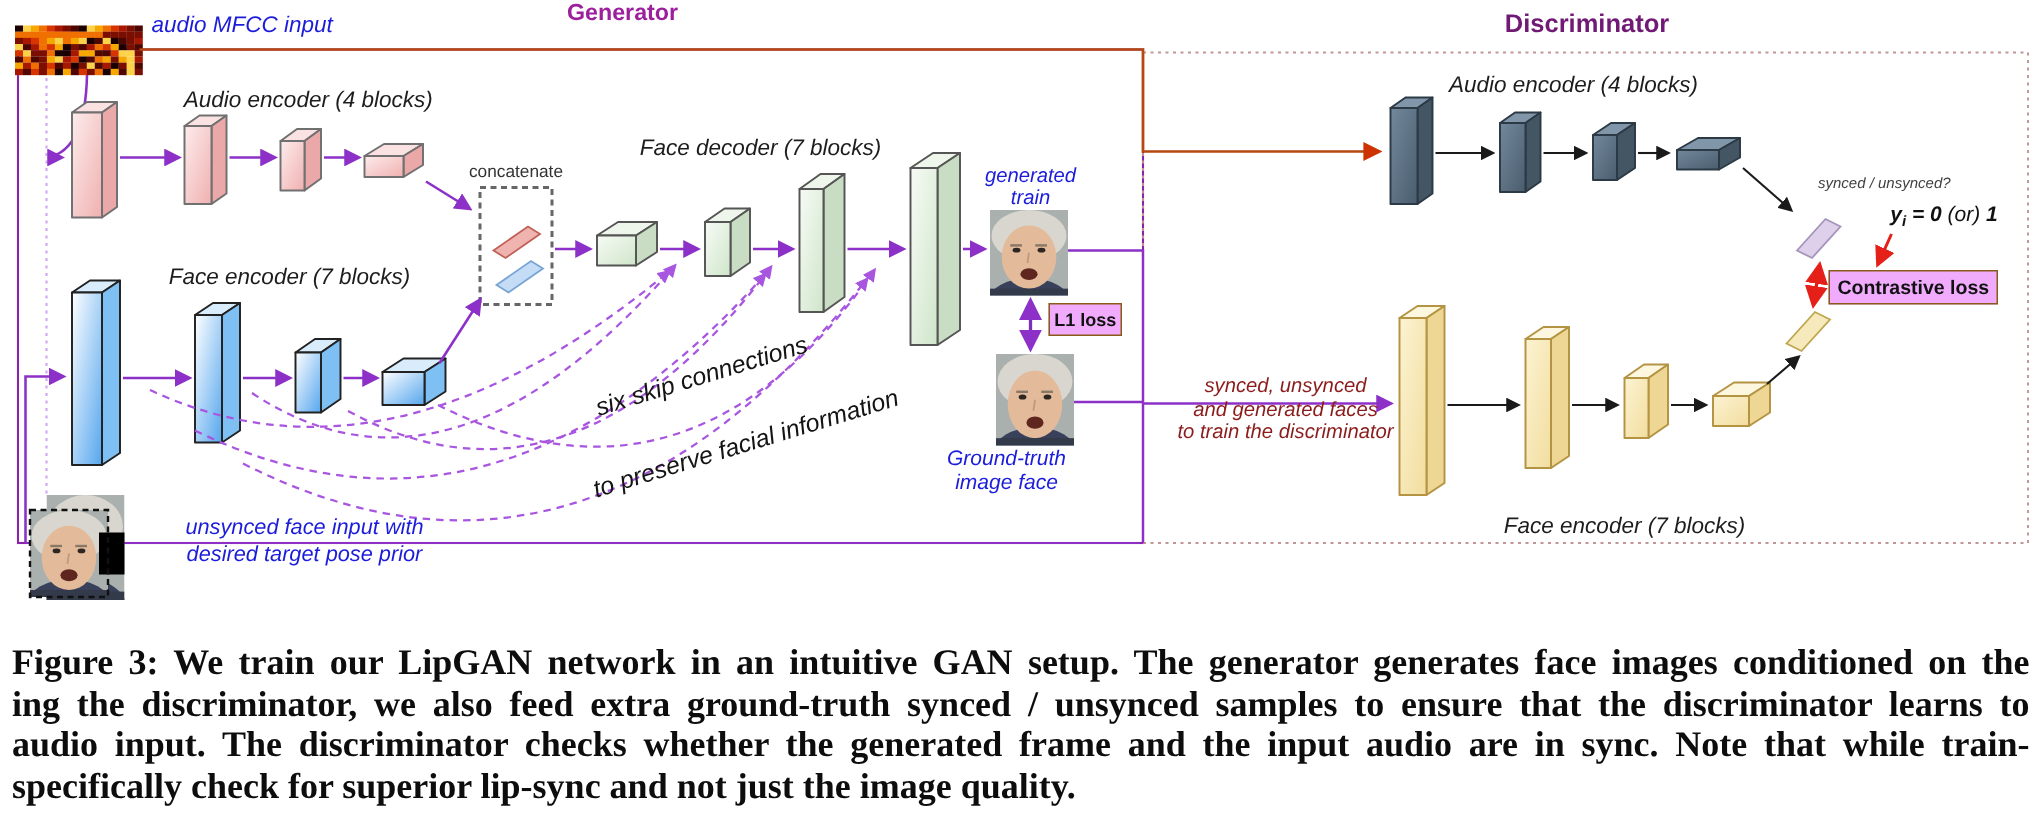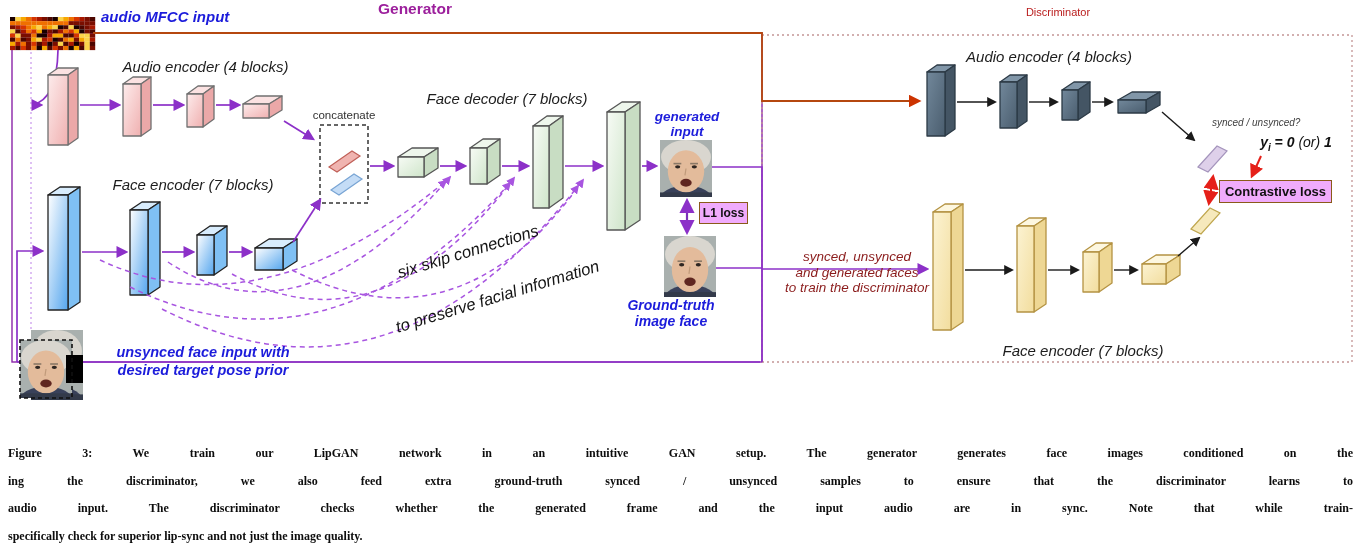--- a/index.html
+++ b/index.html
@@ -3,33 +3,33 @@
 <meta charset="utf-8">
 <style>
   html,body{margin:0;padding:0;background:#ffffff;}
   #stage{position:relative;width:1360px;height:550px;background:#fff;overflow:hidden;
          font-family:"Liberation Sans",sans-serif;}
   #shapes{position:absolute;left:0;top:0;}
   .lbl{position:absolute;color:#1d1d1d;white-space:nowrap;}
   .center{text-align:center;}
   .it{font-style:italic;}
   .b{font-weight:700;}
-  .blue{color:#1c1cdb;font-weight:700;font-style:italic;}
+  .blue{color:#1c1cdb;font-weight:400;font-style:italic;}
   .title-gen{color:#9c1f9c;font-weight:700;font-size:15.5px;}
-  .title-disc{color:#b91c1c;font-weight:400;font-size:11px;}
+  .title-disc{color:#701a75;font-weight:700;font-size:17px;}
   .enc-label{font-style:italic;font-size:15px;color:#1d1d1d;}
   .small{font-size:11.5px;color:#333;}
   .darkred{color:#8b1c1c;font-style:italic;font-size:13.5px;line-height:15.5px;}
   .loss-box{position:absolute;background:#f0abfc;border:1.5px solid #8a5a1a;
             font-weight:700;font-size:12px;color:#111;display:flex;
             align-items:center;justify-content:center;white-space:nowrap;}
   .skiptxt{position:absolute;font-size:16.5px;font-style:italic;color:#141414;
            text-align:center;transform:rotate(-17deg);white-space:nowrap;}
-  #caption{position:absolute;left:8px;top:440px;width:1345px;
-           font-family:"Liberation Serif",serif;font-weight:700;font-size:12px;
+  #caption{position:absolute;left:8px;top:429px;width:1345px;
+           font-family:"Liberation Serif",serif;font-weight:700;font-size:24px;
            line-height:27.5px;color:#0d0d0d;}
   .cap-line{text-align:justify;text-align-last:justify;}
   .cap-line.last{text-align:left;text-align-last:left;}
   sub{font-size:10px;}
 </style>
 </head>
 <body>
 
 <div id="stage">
   <svg id="shapes" width="1360" height="550">
@@ -415,21 +415,21 @@
 
   <div class="lbl title-gen center" style="left:367px;top:0px;width:96px;">Generator</div>
   <div class="lbl blue" style="left:101px;top:8px;font-size:15px;">audio MFCC input</div>
   <div class="lbl enc-label center" style="left:108px;top:58px;width:195px;">Audio encoder (4 blocks)</div>
   <div class="lbl enc-label center" style="left:103px;top:176px;width:180px;">Face encoder (7 blocks)</div>
   <div class="lbl enc-label center" style="left:419px;top:90px;width:176px;">Face decoder (7 blocks)</div>
   <div class="lbl small center" style="left:303px;top:109px;width:82px;">concatenate</div>
 
   <div class="lbl blue center" style="left:654px;top:109px;width:66px;font-size:13.5px;line-height:15px;">
     <div>generated</div>
-    <div>input</div>
+    <div>train</div>
   </div>
   <div class="lbl blue center" style="left:623px;top:298px;width:96px;font-size:14px;line-height:15.5px;">
     <div>Ground-truth</div>
     <div>image face</div>
   </div>
 
   <div class="skiptxt" style="left:383px;top:242px;width:170px;">six skip connections</div>
   <div class="skiptxt" style="left:385px;top:287px;width:225px;">to preserve facial information</div>
 
   <div class="lbl blue center" style="left:94px;top:343px;width:218px;font-size:14.5px;line-height:18px;text-align:center;">

